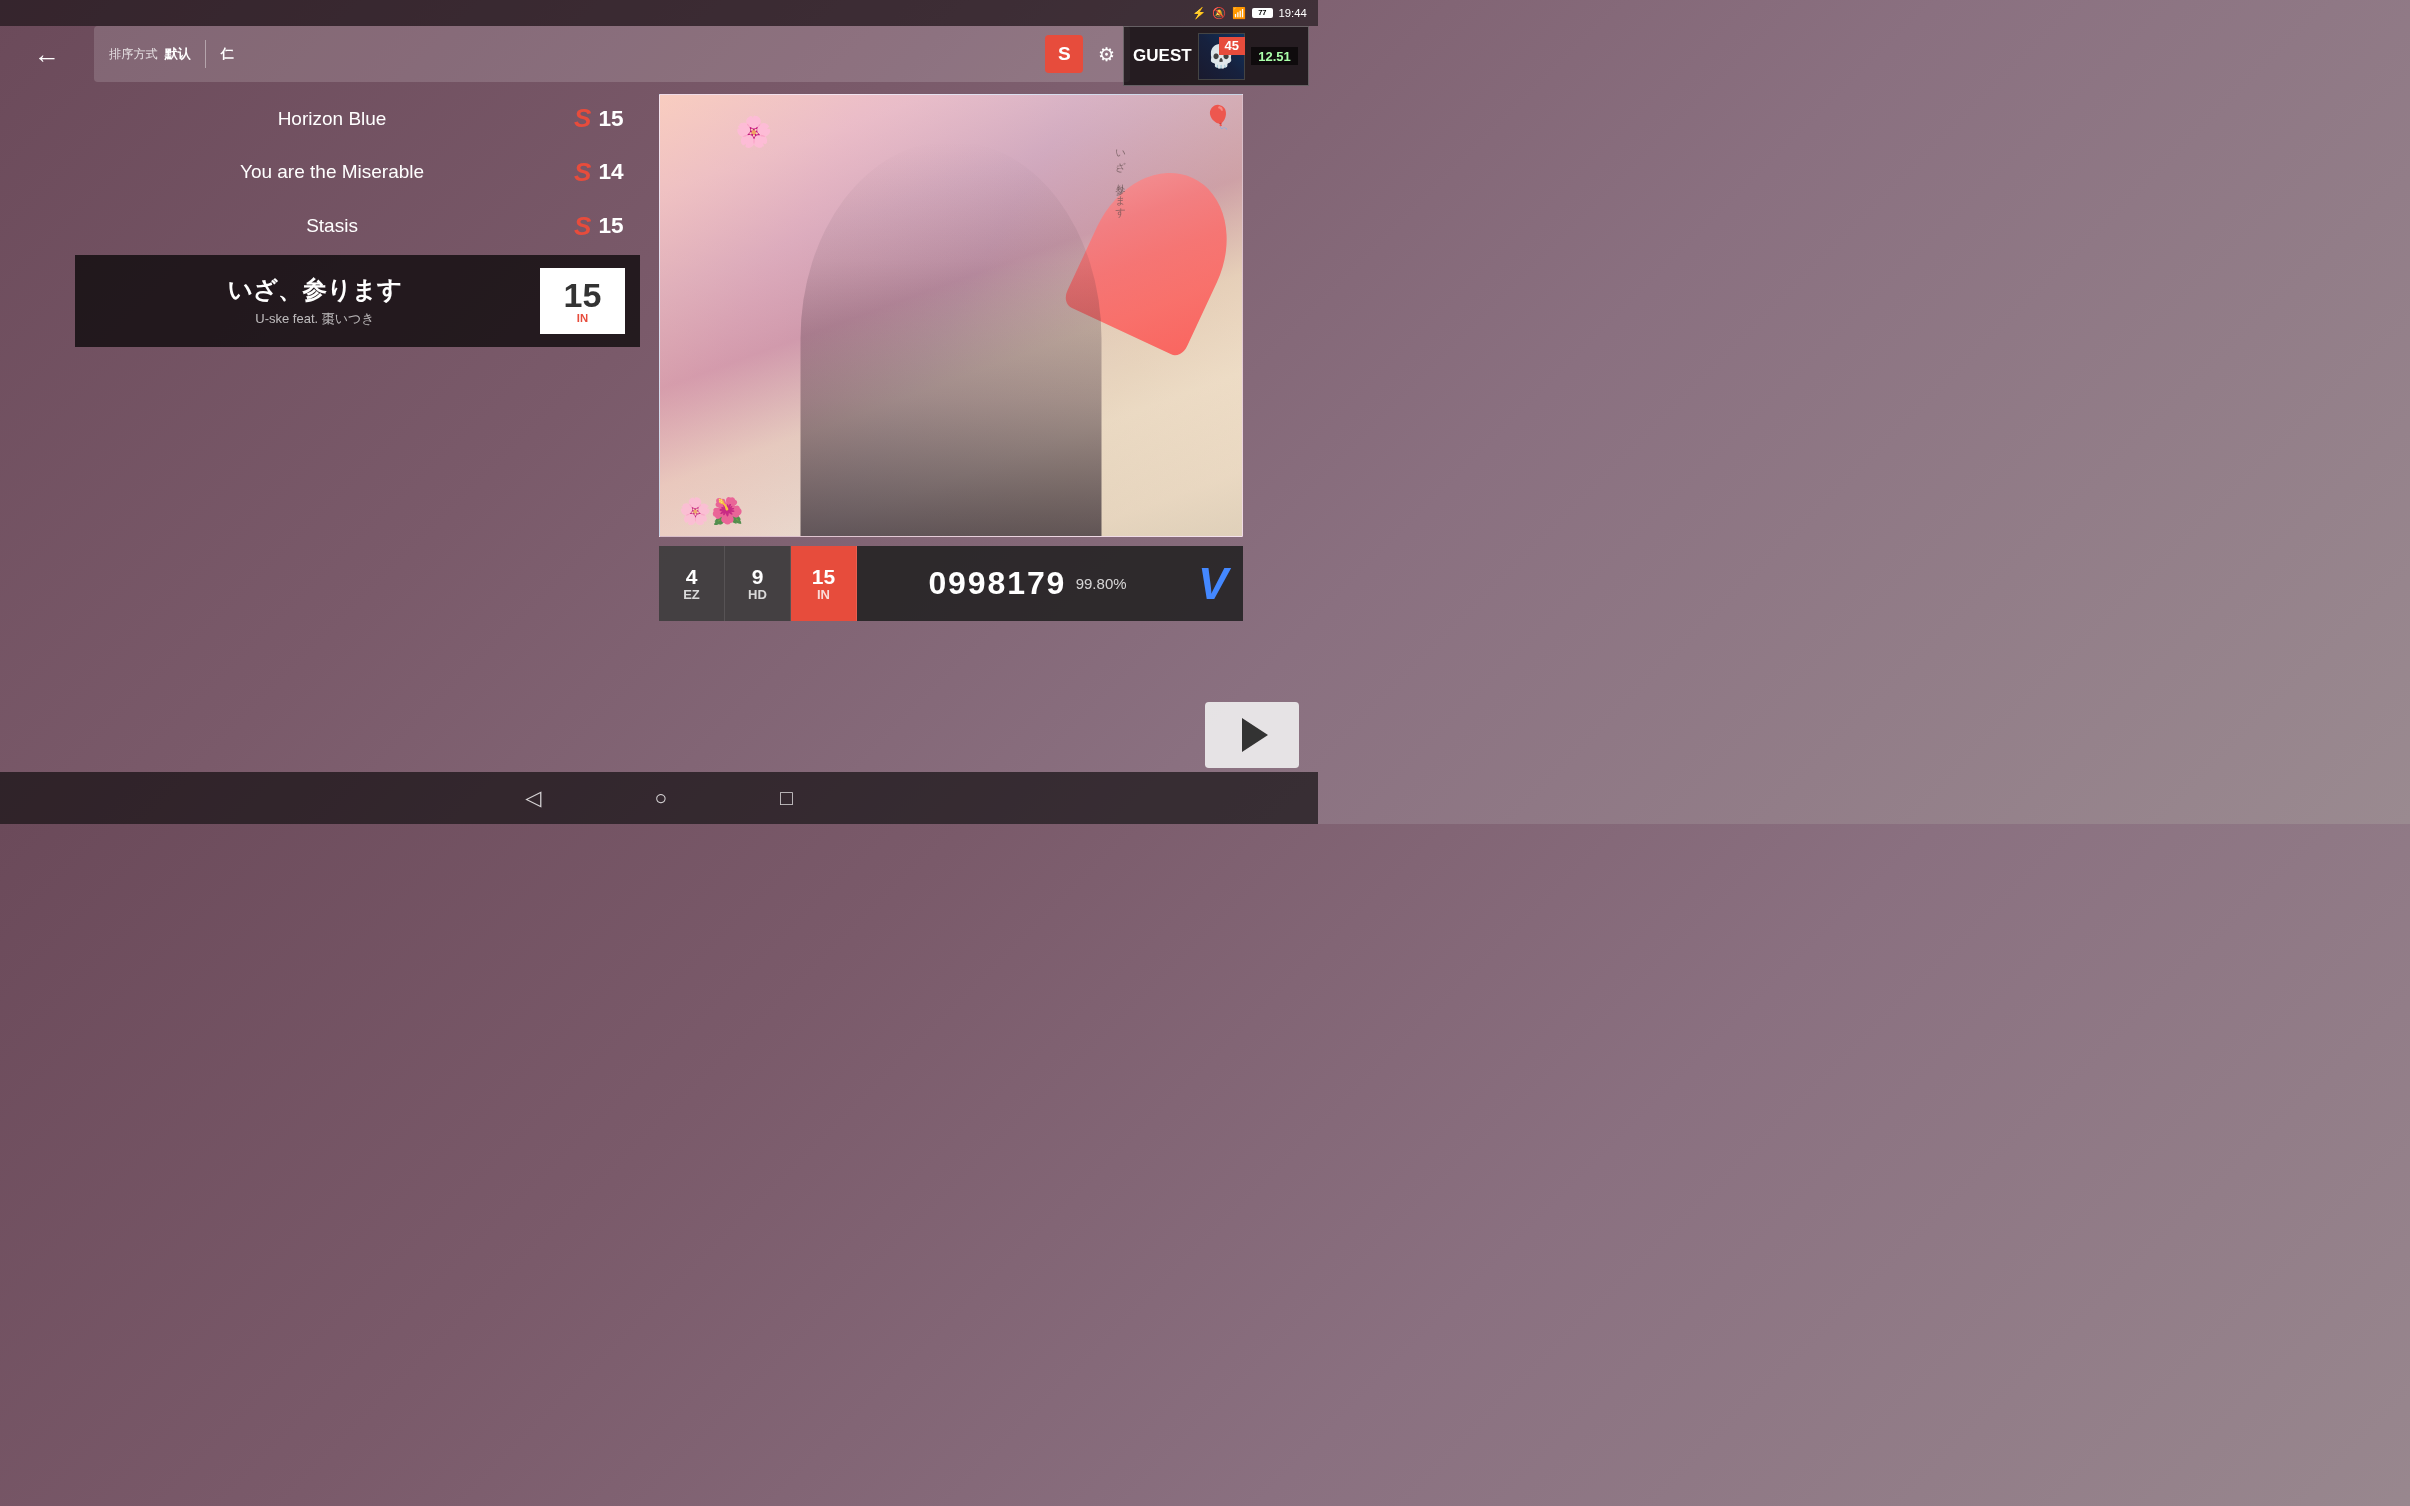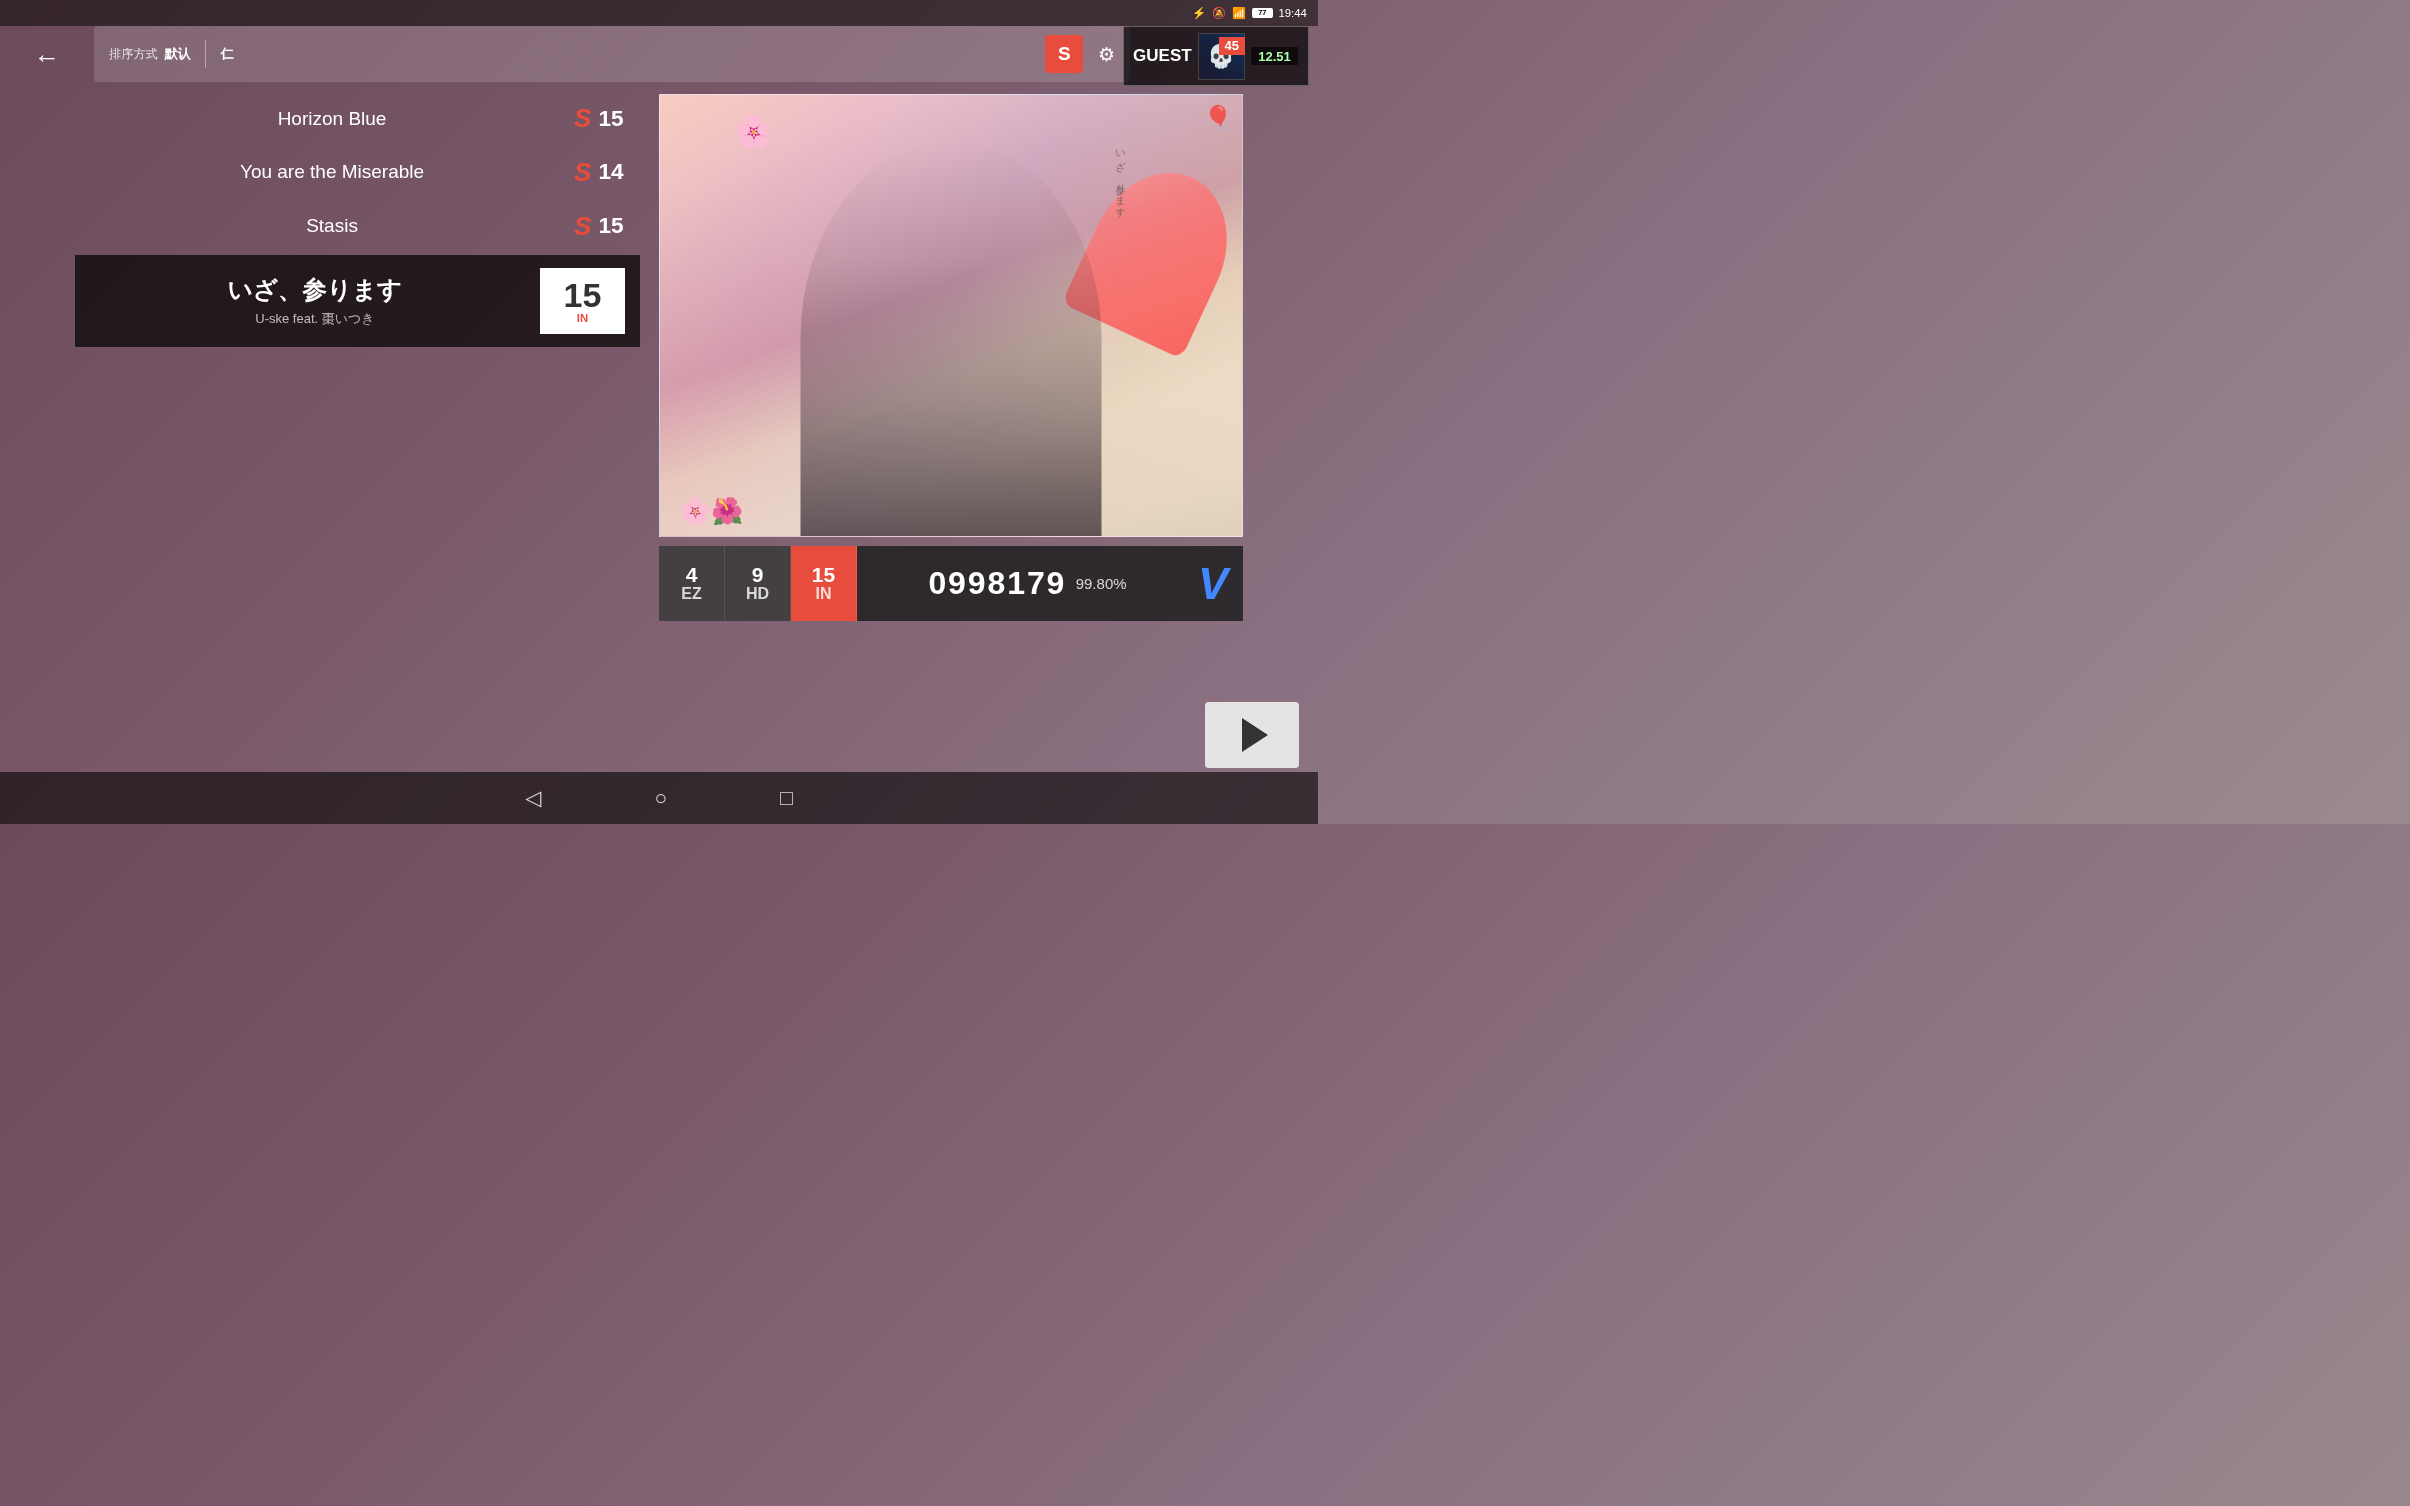--- a/index.html
+++ b/index.html
@@ -312,21 +312,21 @@
       background: #e74c3c;
     }
     .diff-num {
       color: white;
       font-size: 21px;
       font-weight: bold;
       line-height: 1;
     }
     .diff-name {
       color: rgba(255,255,255,0.8);
-      font-size: 16px;
+      font-size: 13px;
       font-weight: bold;
     }
     .score-display {
       flex: 1;
       display: flex;
       align-items: center;
       justify-content: center;
       gap: 9.4px;
     }
     .score-number {

